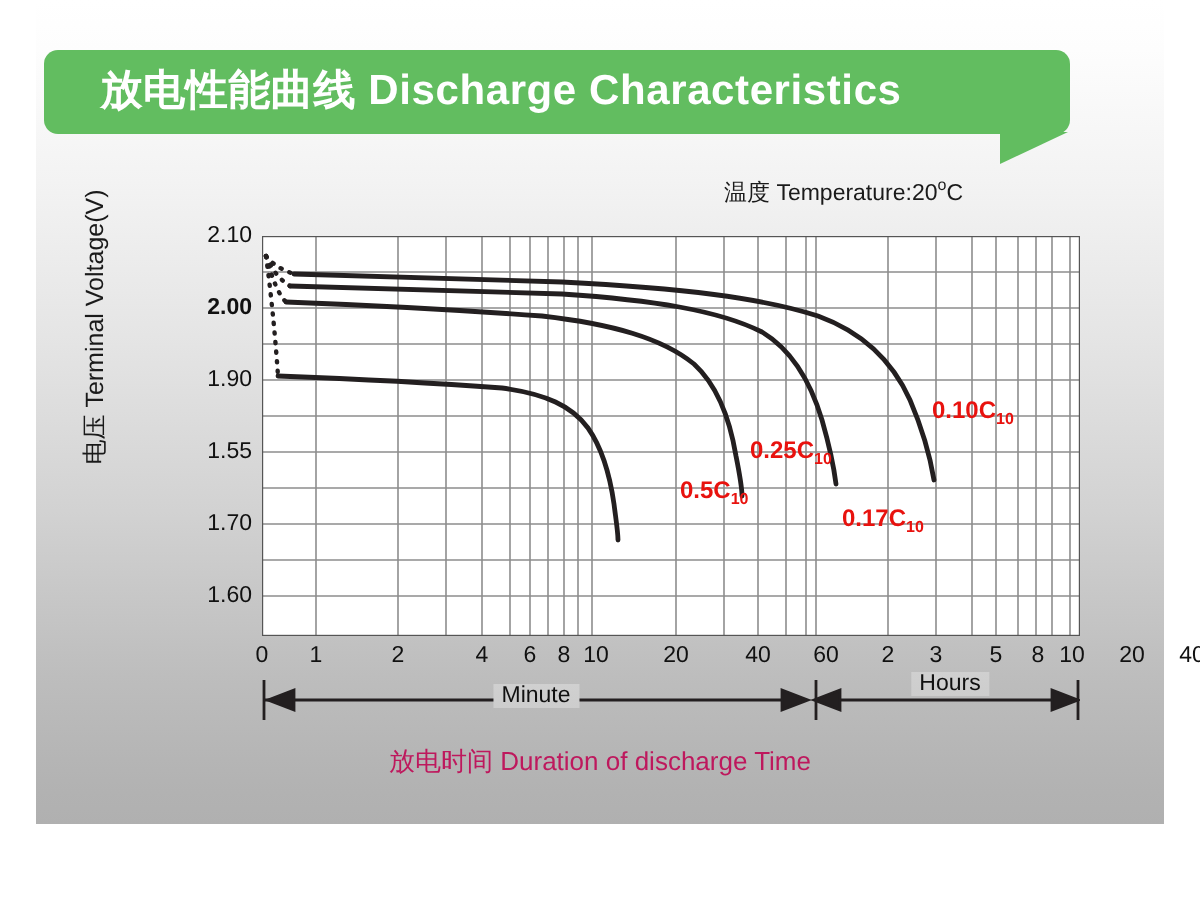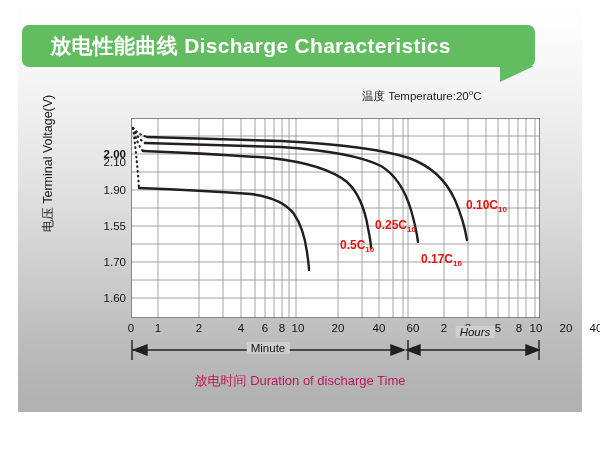--- a/index.html
+++ b/index.html
@@ -180,21 +180,21 @@
 <div id="panel"></div>
 
 <div id="header-bubble"></div>
 <div id="header-tail"></div>
 <div id="header-title">放电性能曲线 Discharge Characteristics</div>
 
 <div id="temp-note"><span>温度  Temperature:20</span><span class="deg">o</span><span>C</span></div>
 
 <div id="y-axis-title">电压 Terminal Voltage(V)</div>
 
-<div class="ytick" style="left:92px; top:112px;margin-top:44px;">2.10</div>
+<div class="ytick" style="left:92px; top:112px;">2.10</div>
 <div class="ytick" style="left:92px; top:148px;font-weight:bold;">2.00</div>
 <div class="ytick" style="left:92px; top:184px;">1.90</div>
 <div class="ytick" style="left:92px; top:220px;">1.55</div>
 <div class="ytick" style="left:92px; top:256px;">1.70</div>
 <div class="ytick" style="left:92px; top:292px;">1.60</div>
 
 <div id="plot">
 <svg width="409" height="200" viewBox="0 0 409 200" xmlns="http://www.w3.org/2000/svg">
 
   <rect x="0" y="0" width="409" height="200" fill="#ffffff" stroke="none"></rect>
@@ -305,15 +305,15 @@
   <g stroke="#231f20" stroke-width="1.4" fill="#231f20">
     <line x1="277" y1="0" x2="277" y2="20"></line>
     <line x1="277" y1="10" x2="408" y2="10"></line>
     <polygon points="276,10 289,5 289,15"></polygon>
     <polygon points="408,10 395,5 395,15"></polygon>
     <line x1="408" y1="0" x2="408" y2="20"></line>
   </g>
 </svg>
 </div>
 <div class="range-label" style="left:268px; top:342px; background:linear-gradient(to bottom,#d0d0d0,#cdcdcd);text-align:center;">Minute</div>
-<div class="range-label" style="left:475px; top:326px; background:linear-gradient(to bottom,#d0d0d0,#cdcdcd);font-style:italic;">Hours</div>
+<div class="range-label" style="left:475px; top:336px; background:linear-gradient(to bottom,#d0d0d0,#cdcdcd);">Hours</div>
 
 <div id="caption">放电时间  Duration of discharge Time</div>
 
 </body></html>

